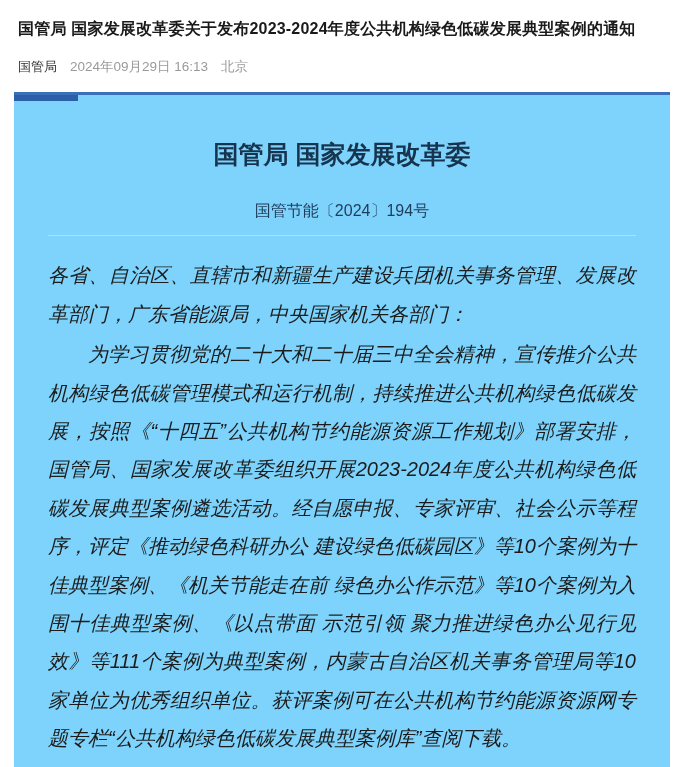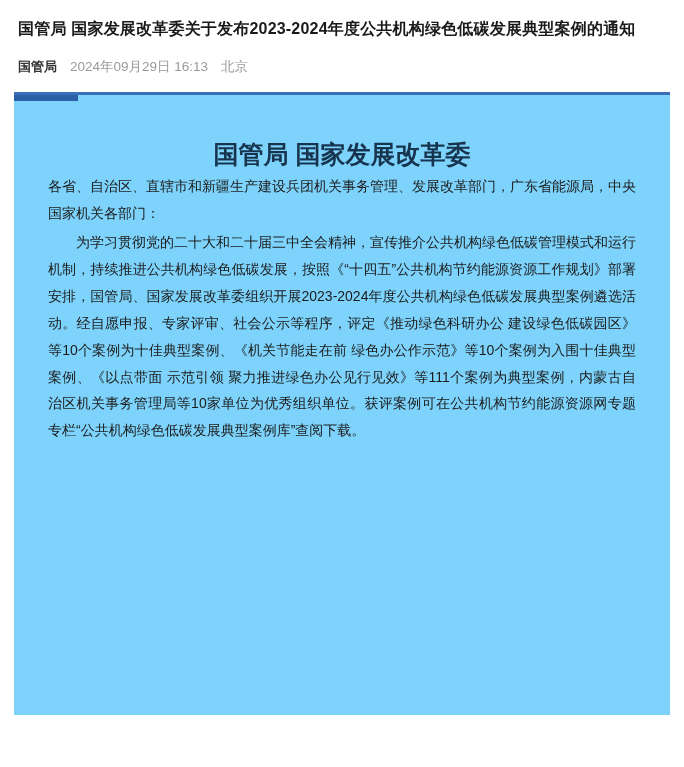--- a/index.html
+++ b/index.html
@@ -28,21 +28,21 @@
   }
   .meta-row {
     display: flex;
     align-items: center;
     gap: 13px;
     margin-top: 17px;
     margin-bottom: 16px;
   }
   .meta-source {
     font-size: 13px;
-    font-weight: bold;
+    font-weight: normal;
     color: #333333;
   }
   .meta-date,
   .meta-place {
     font-size: 13.5px;
     color: #9a9a9a;
   }
 
   
   .doc-card {
@@ -88,26 +88,27 @@
   .doc-number::after {
     content: "";
     display: block;
     width: 100%;
     height: 1px;
     background: #c9d6e4;
     margin-top: 13px;
   }
 
   .doc-body p {
-    font-size: 14px;
+    font-size: 20px;
     line-height: 1.92;
     color: #1c1c1c;
     margin: 0 0 2px 0;
     text-align: justify;
     text-justify: inter-ideograph;
+    font-style: italic;
   }
   .doc-body p.indent {
     text-indent: 2em;
   }
 </style>
 </head>
 <body>
 
 <div class="page-header">
   <div class="article-title">国管局 国家发展改革委关于发布2023-2024年度公共机构绿色低碳发展典型案例的通知</div>
@@ -119,20 +120,21 @@
 </div>
 
 <div class="doc-card">
   <div class="blue-accent"></div>
   <div class="doc-inner">
 
     <div class="doc-title">
       <span class="line">国管局 国家发展改革委</span>
     </div>
 
+    <div class="doc-number">国管节能〔2024〕194号</div>
 
     <div class="doc-body">
       <p>各省、自治区、直辖市和新疆生产建设兵团机关事务管理、发展改革部门，广东省能源局，中央国家机关各部门：</p>
       <p class="indent">为学习贯彻党的二十大和二十届三中全会精神，宣传推介公共机构绿色低碳管理模式和运行机制，持续推进公共机构绿色低碳发展，按照《“十四五”公共机构节约能源资源工作规划》部署安排，国管局、国家发展改革委组织开展2023-2024年度公共机构绿色低碳发展典型案例遴选活动。经自愿申报、专家评审、社会公示等程序，评定《推动绿色科研办公 建设绿色低碳园区》等10个案例为十佳典型案例、《机关节能走在前 绿色办公作示范》等10个案例为入围十佳典型案例、《以点带面 示范引领 聚力推进绿色办公见行见效》等111个案例为典型案例，内蒙古自治区机关事务管理局等10家单位为优秀组织单位。获评案例可在公共机构节约能源资源网专题专栏“公共机构绿色低碳发展典型案例库”查阅下载。</p>
     </div>
 
   </div>
 </div>
 
 </body></html>

